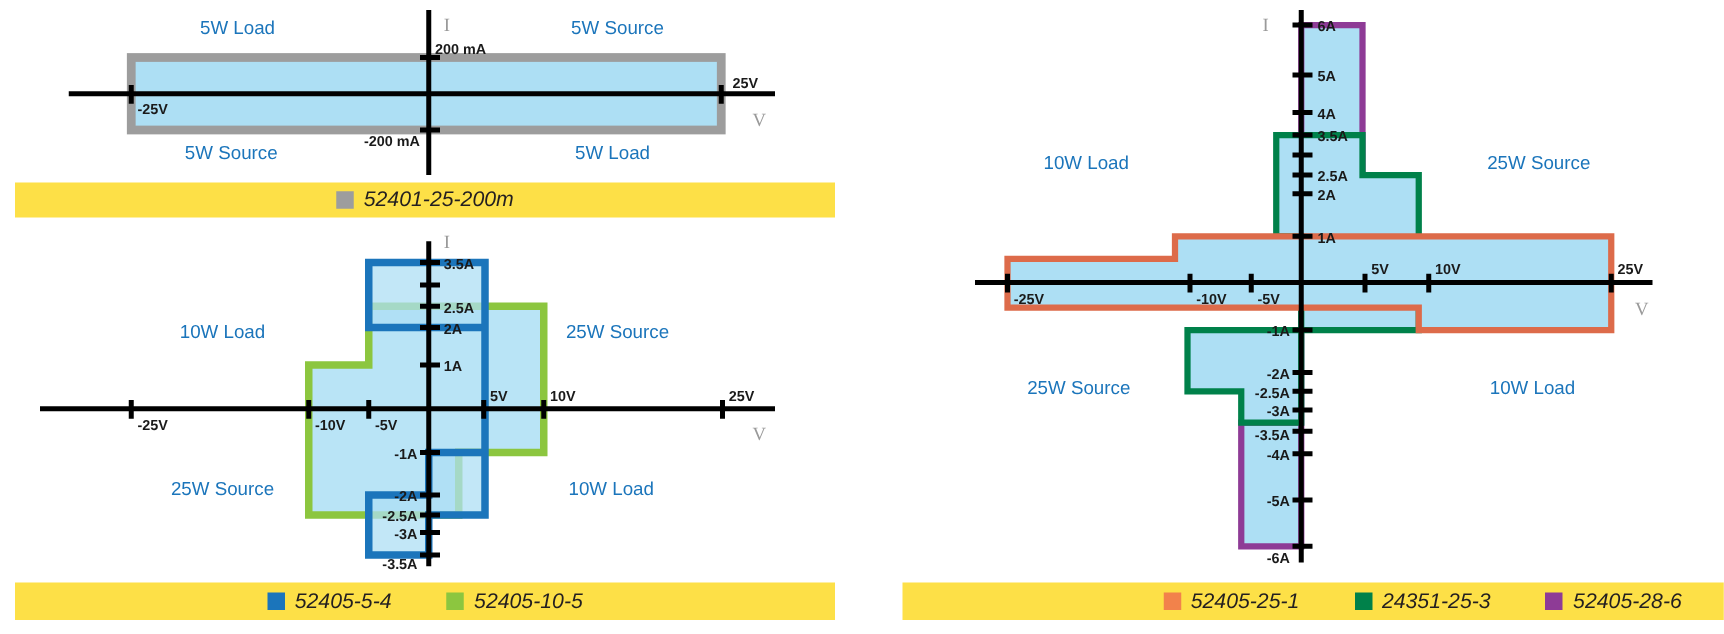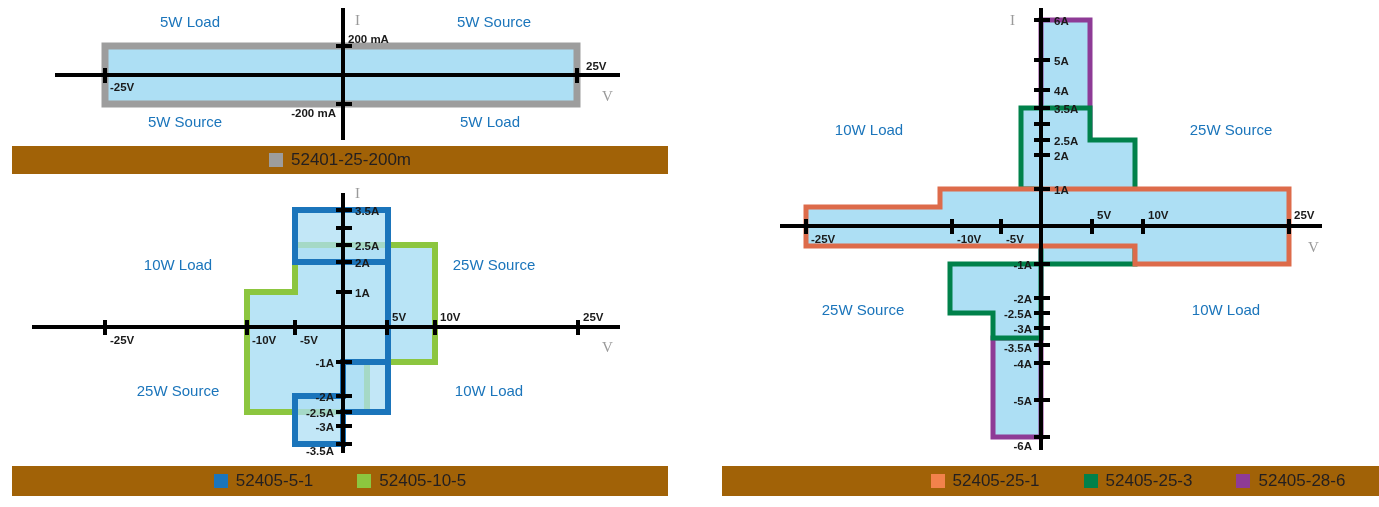--- a/index.html
+++ b/index.html
@@ -3,21 +3,21 @@
 <meta charset="utf-8">
 <style>
   html,body{margin:0;padding:0;background:#ffffff;}
   body{width:1379px;height:507px;position:relative;
        font-family:"Liberation Sans",sans-serif;overflow:hidden;}
   .panel{position:absolute;}
   svg{display:block;}
   .lbl-quad{fill:#1b75bb;font-size:15px;font-family:"Liberation Sans",sans-serif;}
   .lbl-tick{fill:#1a1a1a;font-size:11.5px;font-weight:bold;font-family:"Liberation Sans",sans-serif;}
   .lbl-axis{fill:#9a9a9a;font-size:15px;font-family:"Liberation Serif",serif;}
-  .legend{position:absolute;background:#a16207;display:flex;align-items:center;justify-content:center;}
+  .legend{position:absolute;background:#fde047;display:flex;align-items:center;justify-content:center;font-style:italic;}
   .legend-item{display:flex;align-items:center;margin:0 22px;}
   .legend-swatch{width:14px;height:14px;margin-right:8px;}
   .legend-text{font-size:17px;color:#231f20;font-family:"Liberation Sans",sans-serif;}
 </style>
 </head>
 <body>
 
 <div class="panel" style="left:0;top:0;width:680px;height:145px;">
   <svg width="680" height="145">
 
@@ -105,21 +105,21 @@
     <text class="lbl-tick" x="334" y="270" text-anchor="end">-3.5A</text>
 
     <text class="lbl-axis" x="355" y="13">I</text>
     <text class="lbl-axis" x="602" y="167">V</text>
   </svg>
 </div>
 
 <div class="legend" style="left:12px;top:466px;width:656px;height:30px;">
   <div class="legend-item">
     <span class="legend-swatch" style="background:#1b75bb;"></span>
-    <span class="legend-text">52405-5-1</span>
+    <span class="legend-text">52405-5-4</span>
   </div>
   <div class="legend-item">
     <span class="legend-swatch" style="background:#8cc63f;"></span>
     <span class="legend-text">52405-10-5</span>
   </div>
 </div>
 
 <div class="panel" style="left:700px;top:0;width:679px;height:460px;">
   <svg width="679" height="460">
 
@@ -190,19 +190,19 @@
   </svg>
 </div>
 
 <div class="legend" style="left:722px;top:466px;width:768px;height:30px;padding-left:32px;">
   <div class="legend-item">
     <span class="legend-swatch" style="background:#f2824b;"></span>
     <span class="legend-text">52405-25-1</span>
   </div>
   <div class="legend-item">
     <span class="legend-swatch" style="background:#00814a;"></span>
-    <span class="legend-text">52405-25-3</span>
+    <span class="legend-text">24351-25-3</span>
   </div>
   <div class="legend-item">
     <span class="legend-swatch" style="background:#8e3b96;"></span>
     <span class="legend-text">52405-28-6</span>
   </div>
 </div>
 
 </body></html>

